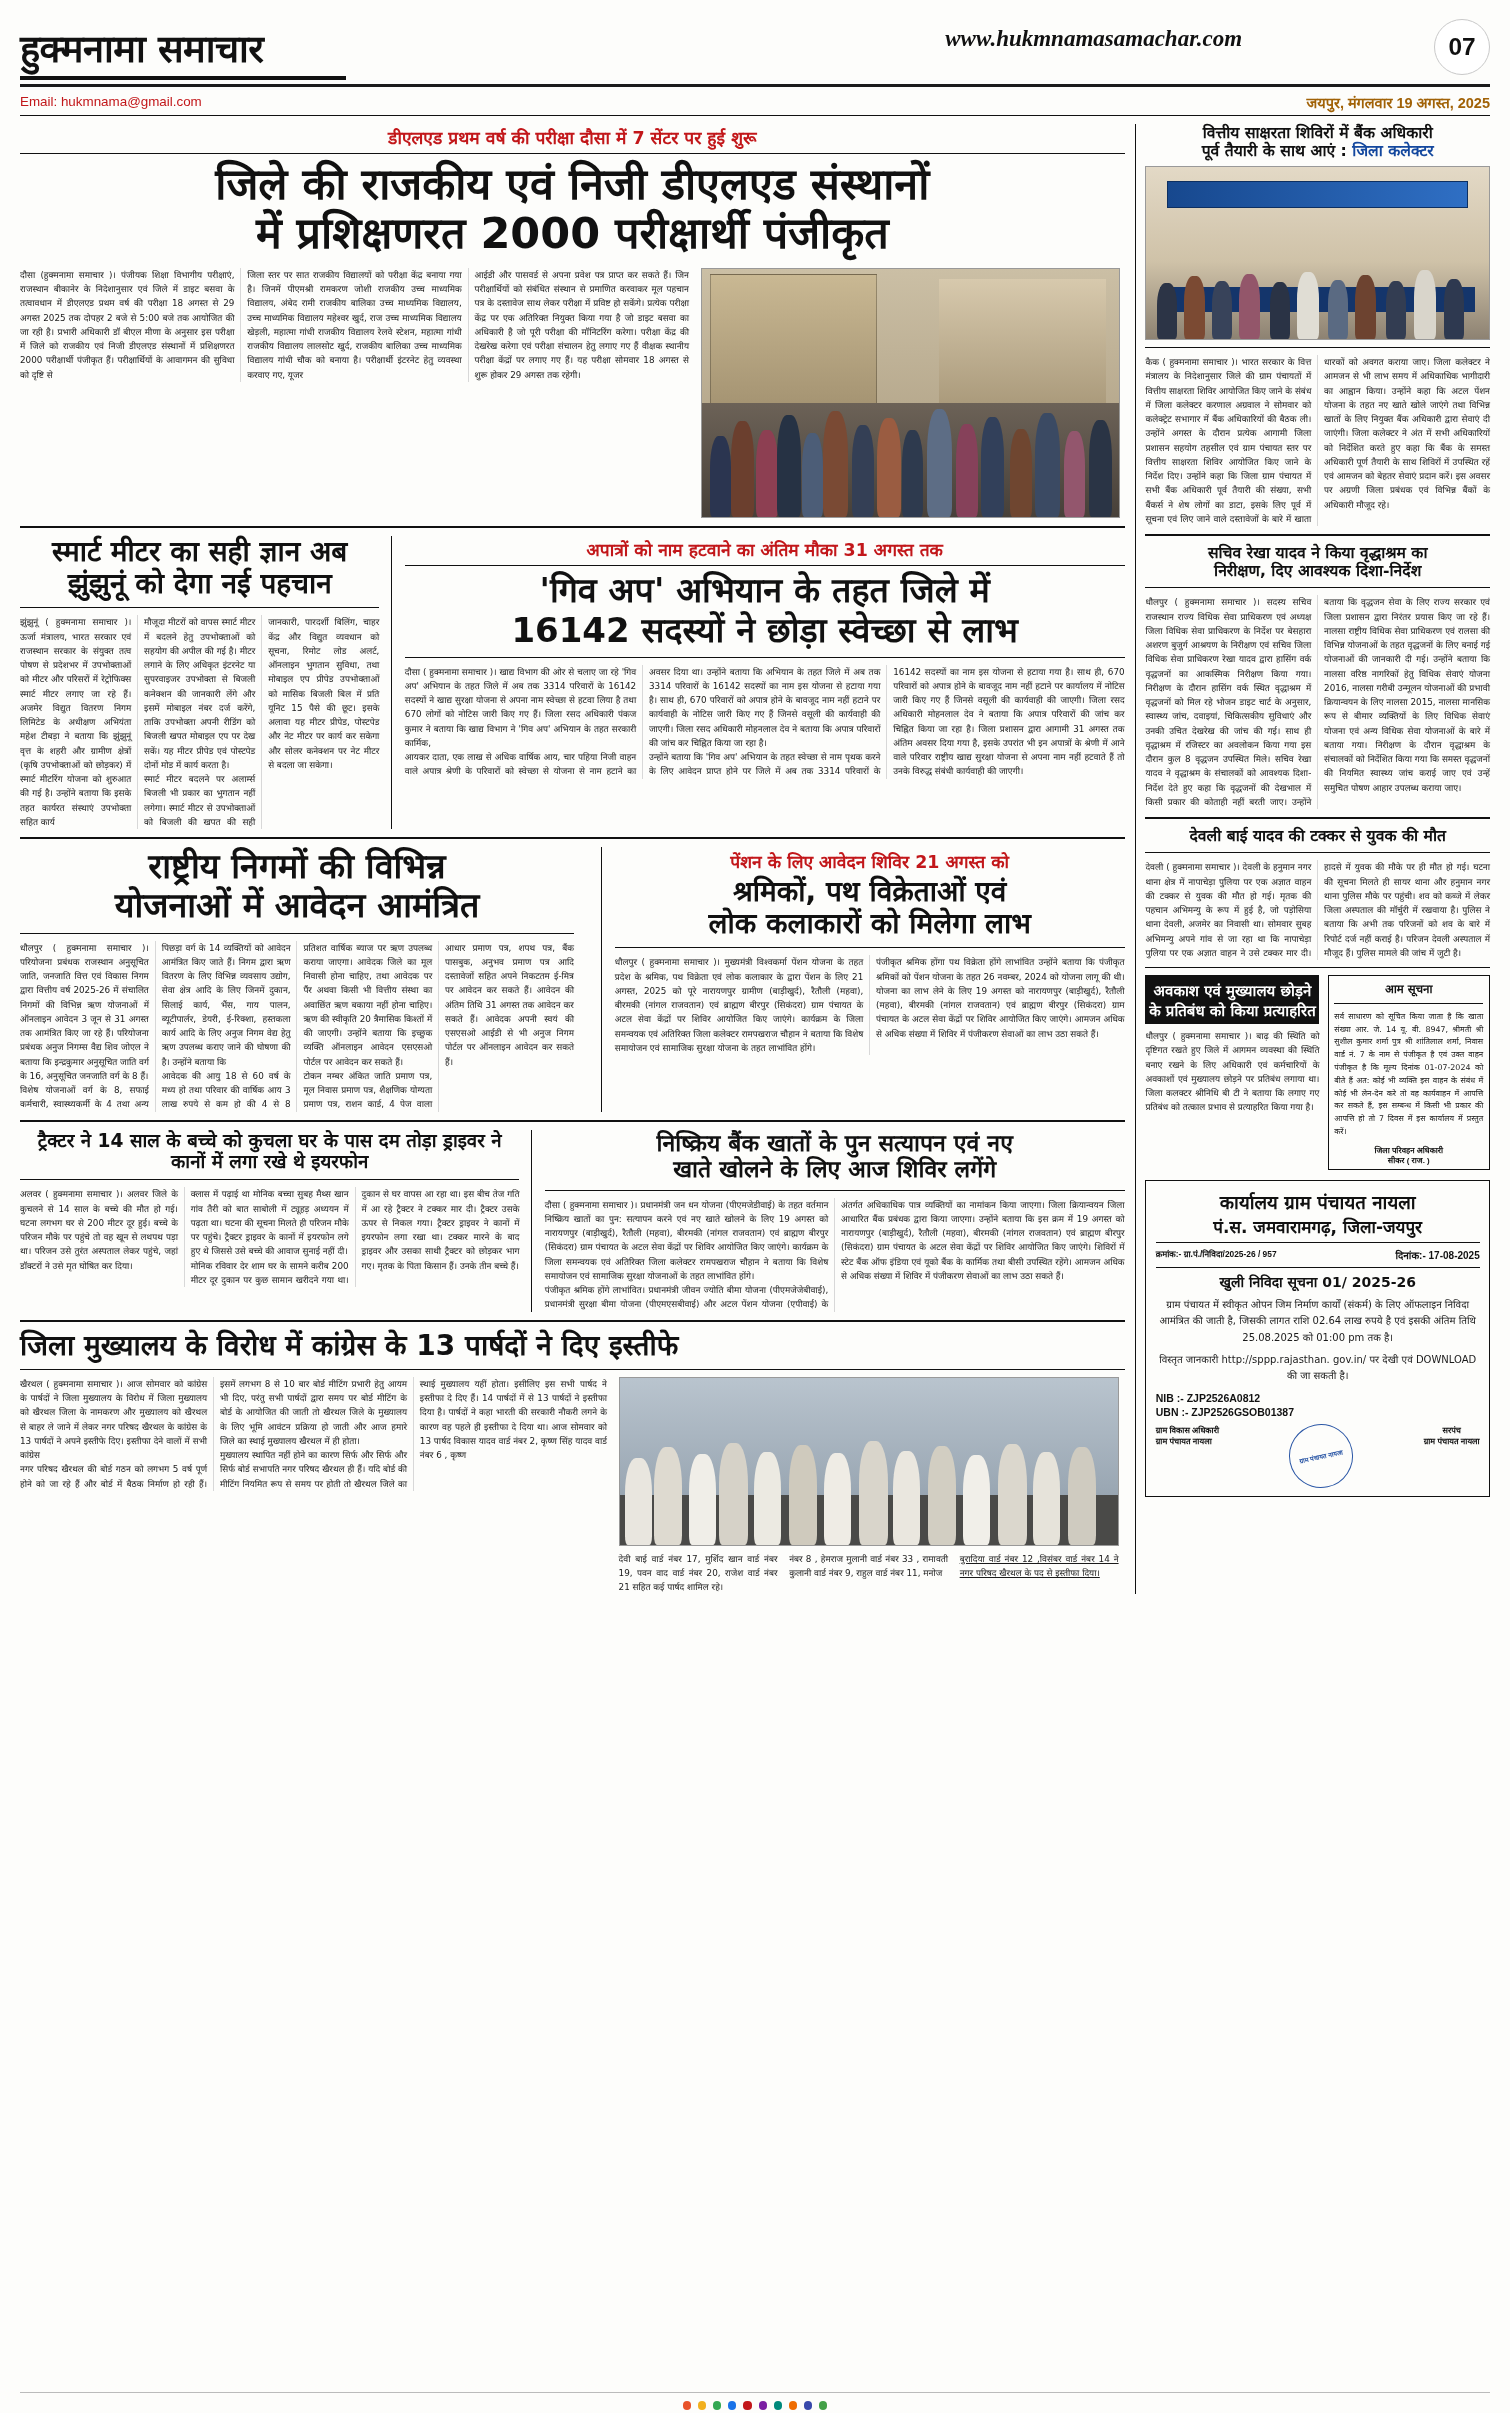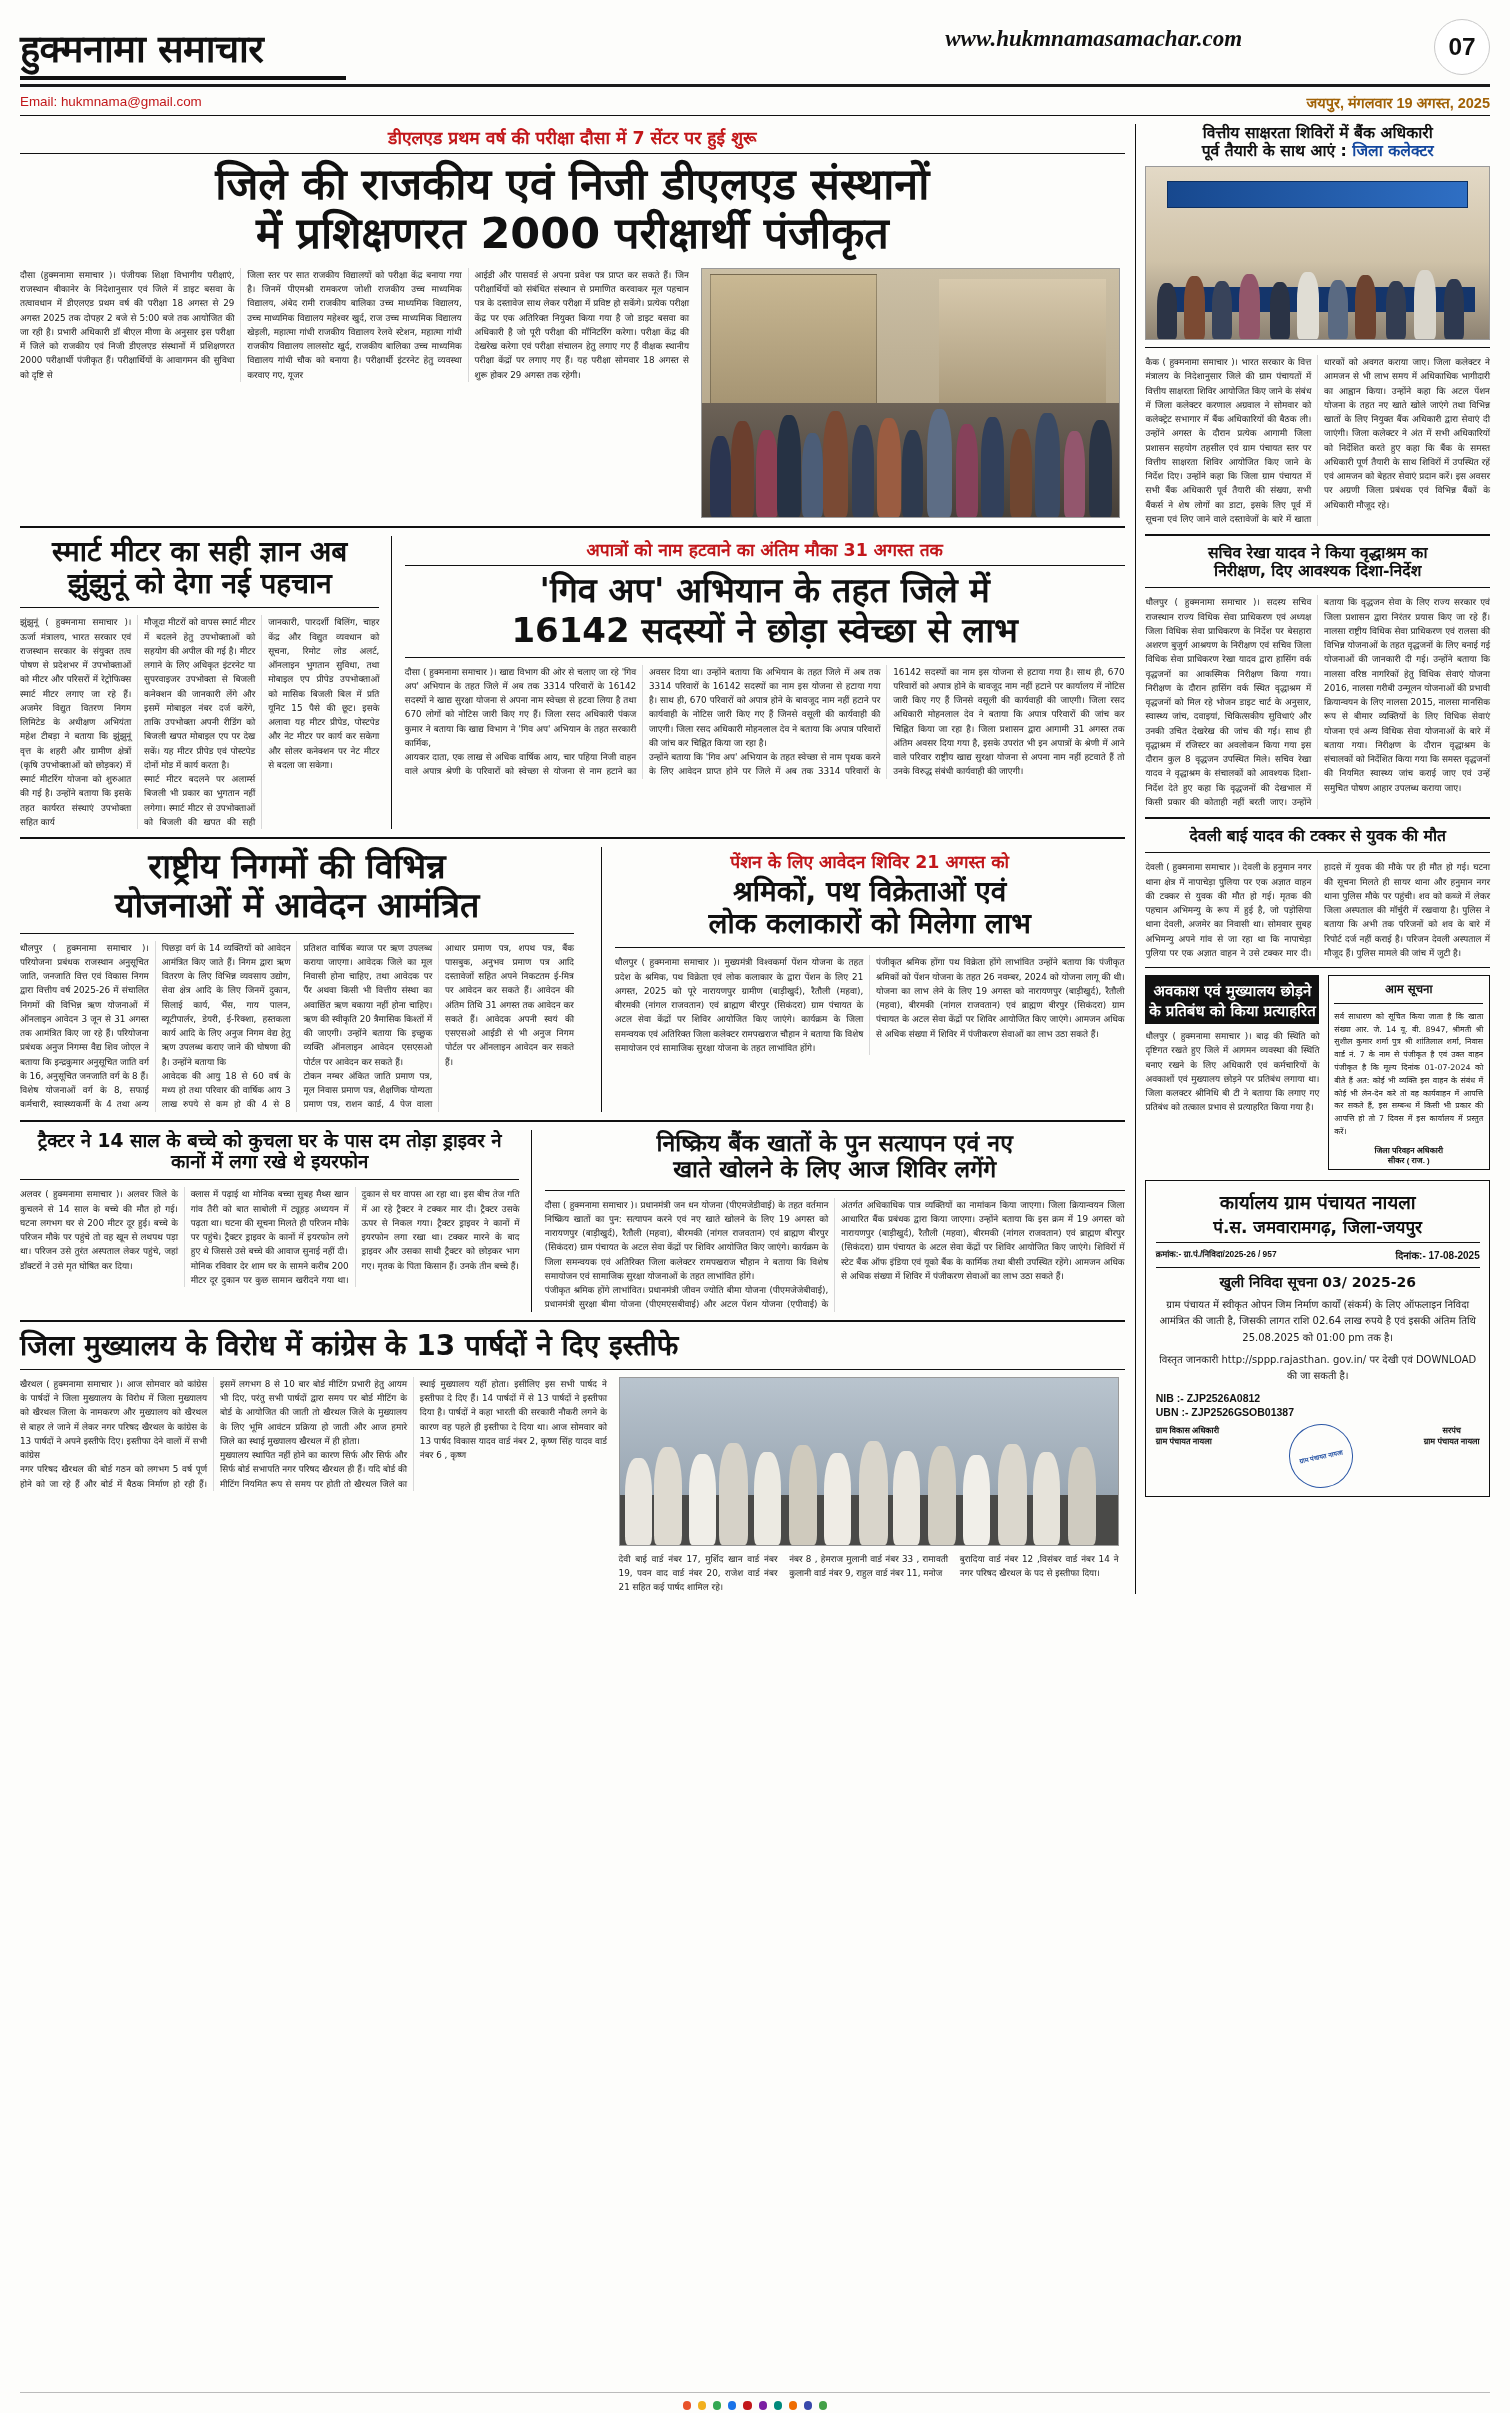--- a/index.html
+++ b/index.html
@@ -362,21 +362,21 @@
                 <i style="left:62%; width:28px; height:99px; background:#d2cec2;"></i>
                 <i style="left:69%; width:27px; height:90px; background:#f1efe9;"></i>
                 <i style="left:76%; width:29px; height:101px; background:#dbd7cd;"></i>
                 <i style="left:83%; width:27px; height:93px; background:#e6e3da;"></i>
                 <i style="left:90%; width:28px; height:98px; background:#cfcbc0;"></i>
               </div>
             </div>
             <div style="display:flex; gap:11.6px; margin-top:5.8px;">
               <div class="txt" style="flex:1;">देवी बाई वार्ड नंबर 17, मुर्शिद खान वार्ड नंबर 19, पवन वाद वार्ड नंबर 20, राजेश वार्ड नंबर 21 सहित कई पार्षद शामिल रहे।</div>
               <div class="txt" style="flex:1;">नंबर 8 , हेमराज मुलानी वार्ड नंबर 33 , रामावती कुलानी वार्ड नंबर 9, राहुल वार्ड नंबर 11, मनोज</div>
-              <div class="txt" style="flex:1;">बुरादिया वार्ड नंबर 12 ,विसंबर वार्ड नंबर 14 ने नगर परिषद खैरथल के पद से इस्तीफा दिया।</div>
+              <div class="txt" style="flex:1;text-decoration:underline;">बुरादिया वार्ड नंबर 12 ,विसंबर वार्ड नंबर 14 ने नगर परिषद खैरथल के पद से इस्तीफा दिया।</div>
             </div>
           </div>
         </div>
       </div>
 
     </div>
 
     <div class="col-right">
 
       <div>
@@ -444,21 +444,21 @@
 
       <div class="tender-box">
         <div class="center bold" style="font-size:18.6px; font-family:'DejaVu Sans', sans-serif;">कार्यालय ग्राम पंचायत नायला</div>
         <div class="center bold" style="font-size:17px; font-family:'DejaVu Sans', sans-serif; margin-top:1px;">पं.स. जमवारामगढ़, जिला-जयपुर</div>
         <div class="tender-line"></div>
         <div class="tender-row">
           <span style="font-size:8.4px;">क्रमांक:- ग्रा.पं./निविदा/2025-26 / 957</span>
           <span style="font-size:10px;">दिनांक:- 17-08-2025</span>
         </div>
         <div class="tender-line"></div>
-        <div class="center bold" style="font-size:14px; font-family:'DejaVu Sans', sans-serif; margin:3.5px 0 5.8px 0;">खुली निविदा सूचना 03/ 2025-26</div>
+        <div class="center bold" style="font-size:14px; font-family:'DejaVu Sans', sans-serif; margin:3.5px 0 5.8px 0;">खुली निविदा सूचना 01/ 2025-26</div>
         <div class="txt" style="font-size:10px; text-align:center;">ग्राम पंचायत में स्वीकृत ओपन जिम निर्माण कार्यों (संकर्म) के लिए ऑफलाइन निविदा आमंत्रित की जाती है, जिसकी लागत राशि 02.64 लाख रुपये है एवं इसकी अंतिम तिथि 25.08.2025 को 01:00 pm तक है।</div>
         <div class="txt" style="font-size:10px; text-align:center; margin-top:5.8px;">विस्तृत जानकारी http://sppp.rajasthan. gov.in/ पर देखी एवं DOWNLOAD की जा सकती है।</div>
         <div style="margin-top:8.1px; font-size:10.5px; font-weight:bold;">NIB :- ZJP2526A0812</div>
         <div style="margin-top:2.3px; font-size:10.5px; font-weight:bold;">UBN :- ZJP2526GSOB01387</div>
         <div class="sign-row">
           <div style="white-space:pre-line; font-size:8.1px;">ग्राम विकास अधिकारी
 ग्राम पंचायत नायला</div>
           <div style="flex:1;">
             <div class="stamp">ग्राम पंचायत नायला</div>
           </div>

